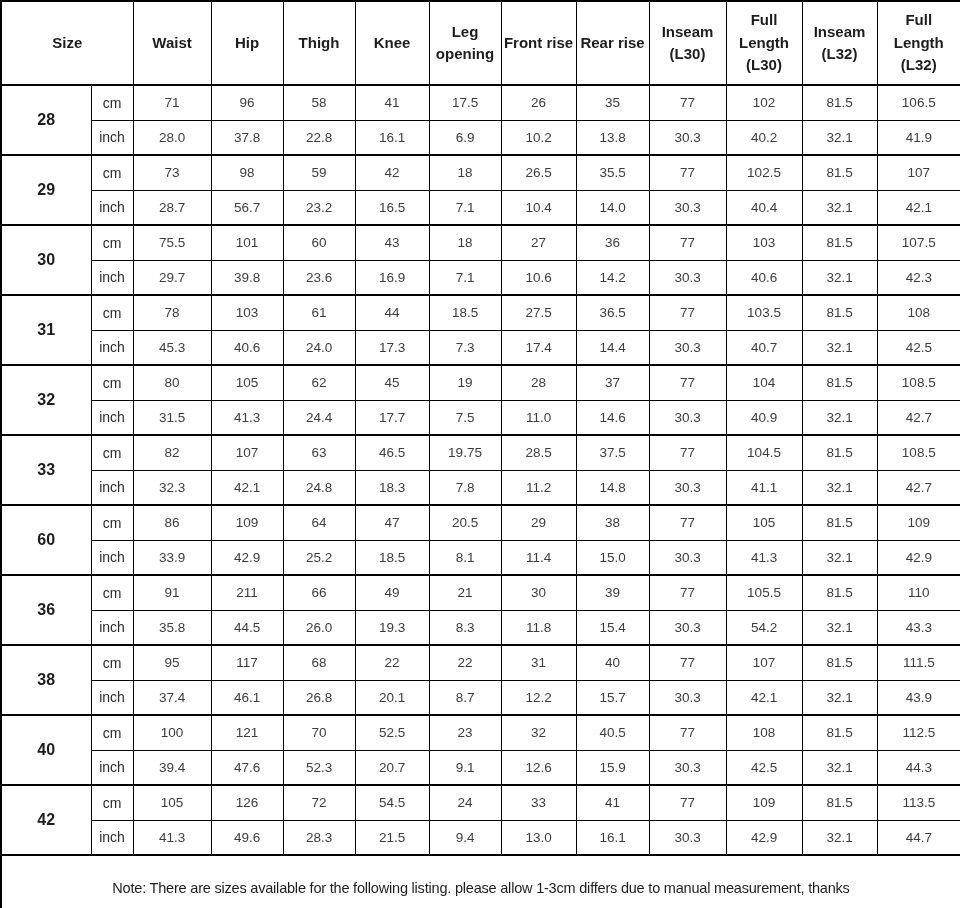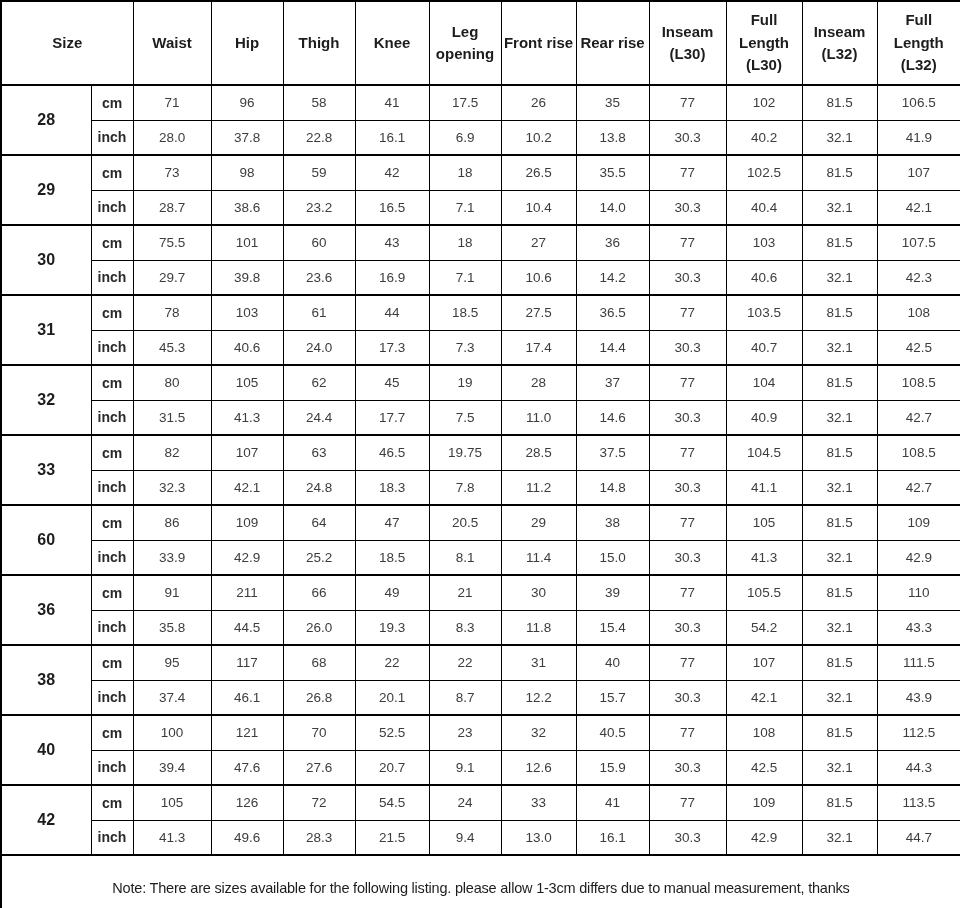--- a/index.html
+++ b/index.html
@@ -39,21 +39,21 @@
   }
   tbody tr { height: 35px; }
   tr.group-start td { border-top-width: 2px; }
   td.size-cell {
     font-size: 16px;
     font-weight: bold;
     color: #1d1d1d;
   }
   td.unit-cell {
     font-size: 14px;
-    font-weight: bold;
+    font-weight: normal;
     color: #2a2a2a;
   }
   td.value-cell {
     font-size: 13.5px;
     font-weight: normal;
     color: #3d3d3d;
   }
   tr.note-row { height: 65px; margin-top: 36px; }
   td.note-cell {
     border-top-width: 2px;
@@ -140,21 +140,21 @@
           <td class="value-cell">26.5</td>
           <td class="value-cell">35.5</td>
           <td class="value-cell">77</td>
           <td class="value-cell">102.5</td>
           <td class="value-cell">81.5</td>
           <td class="value-cell">107</td>
         </tr>
         <tr>
           <td class="unit-cell">inch</td>
           <td class="value-cell">28.7</td>
-          <td class="value-cell">38.6</td>
+          <td class="value-cell">56.7</td>
           <td class="value-cell">23.2</td>
           <td class="value-cell">16.5</td>
           <td class="value-cell">7.1</td>
           <td class="value-cell">10.4</td>
           <td class="value-cell">14.0</td>
           <td class="value-cell">30.3</td>
           <td class="value-cell">40.4</td>
           <td class="value-cell">32.1</td>
           <td class="value-cell">42.1</td>
         </tr>
@@ -373,21 +373,21 @@
           <td class="value-cell">40.5</td>
           <td class="value-cell">77</td>
           <td class="value-cell">108</td>
           <td class="value-cell">81.5</td>
           <td class="value-cell">112.5</td>
         </tr>
         <tr>
           <td class="unit-cell">inch</td>
           <td class="value-cell">39.4</td>
           <td class="value-cell">47.6</td>
-          <td class="value-cell">27.6</td>
+          <td class="value-cell">52.3</td>
           <td class="value-cell">20.7</td>
           <td class="value-cell">9.1</td>
           <td class="value-cell">12.6</td>
           <td class="value-cell">15.9</td>
           <td class="value-cell">30.3</td>
           <td class="value-cell">42.5</td>
           <td class="value-cell">32.1</td>
           <td class="value-cell">44.3</td>
         </tr>
         <tr class="group-start">

